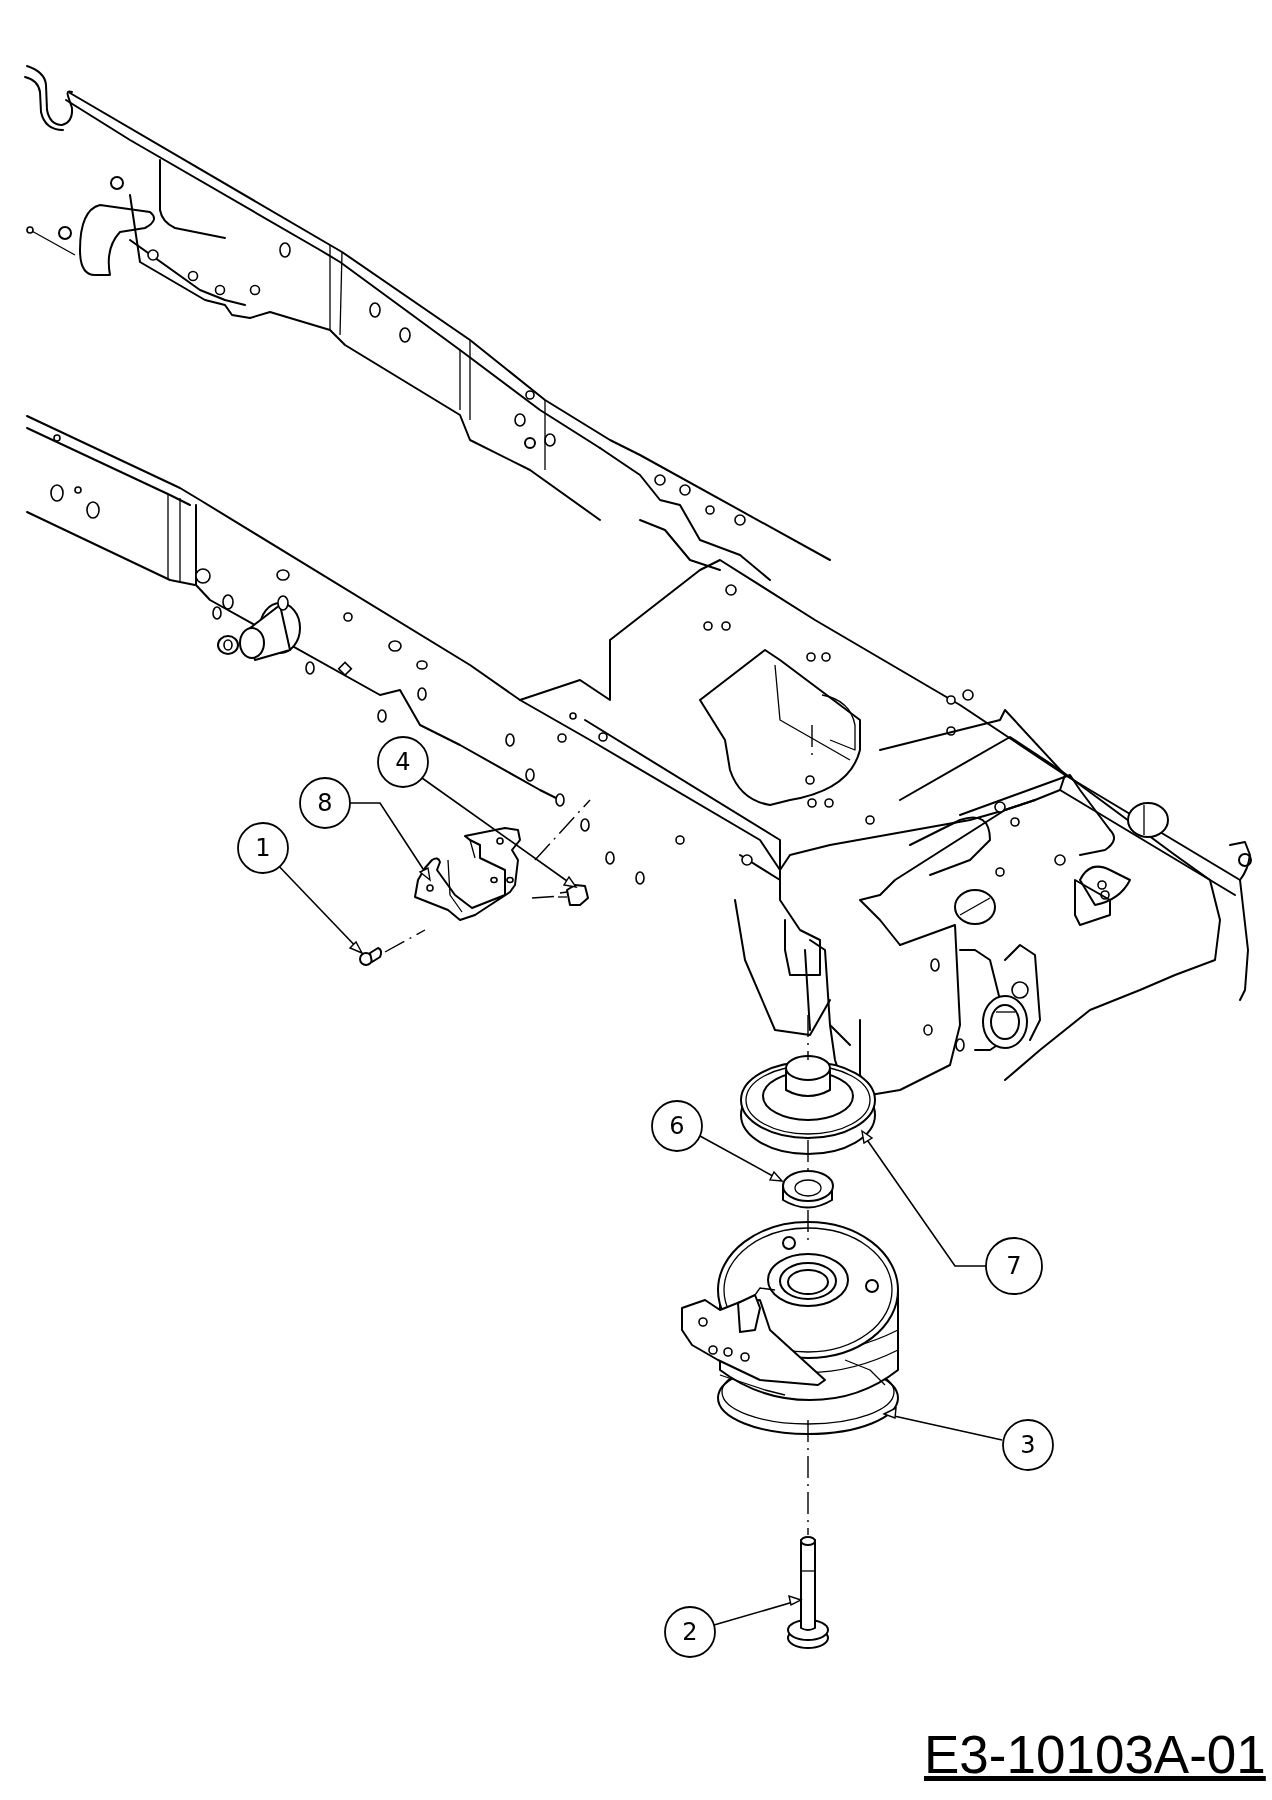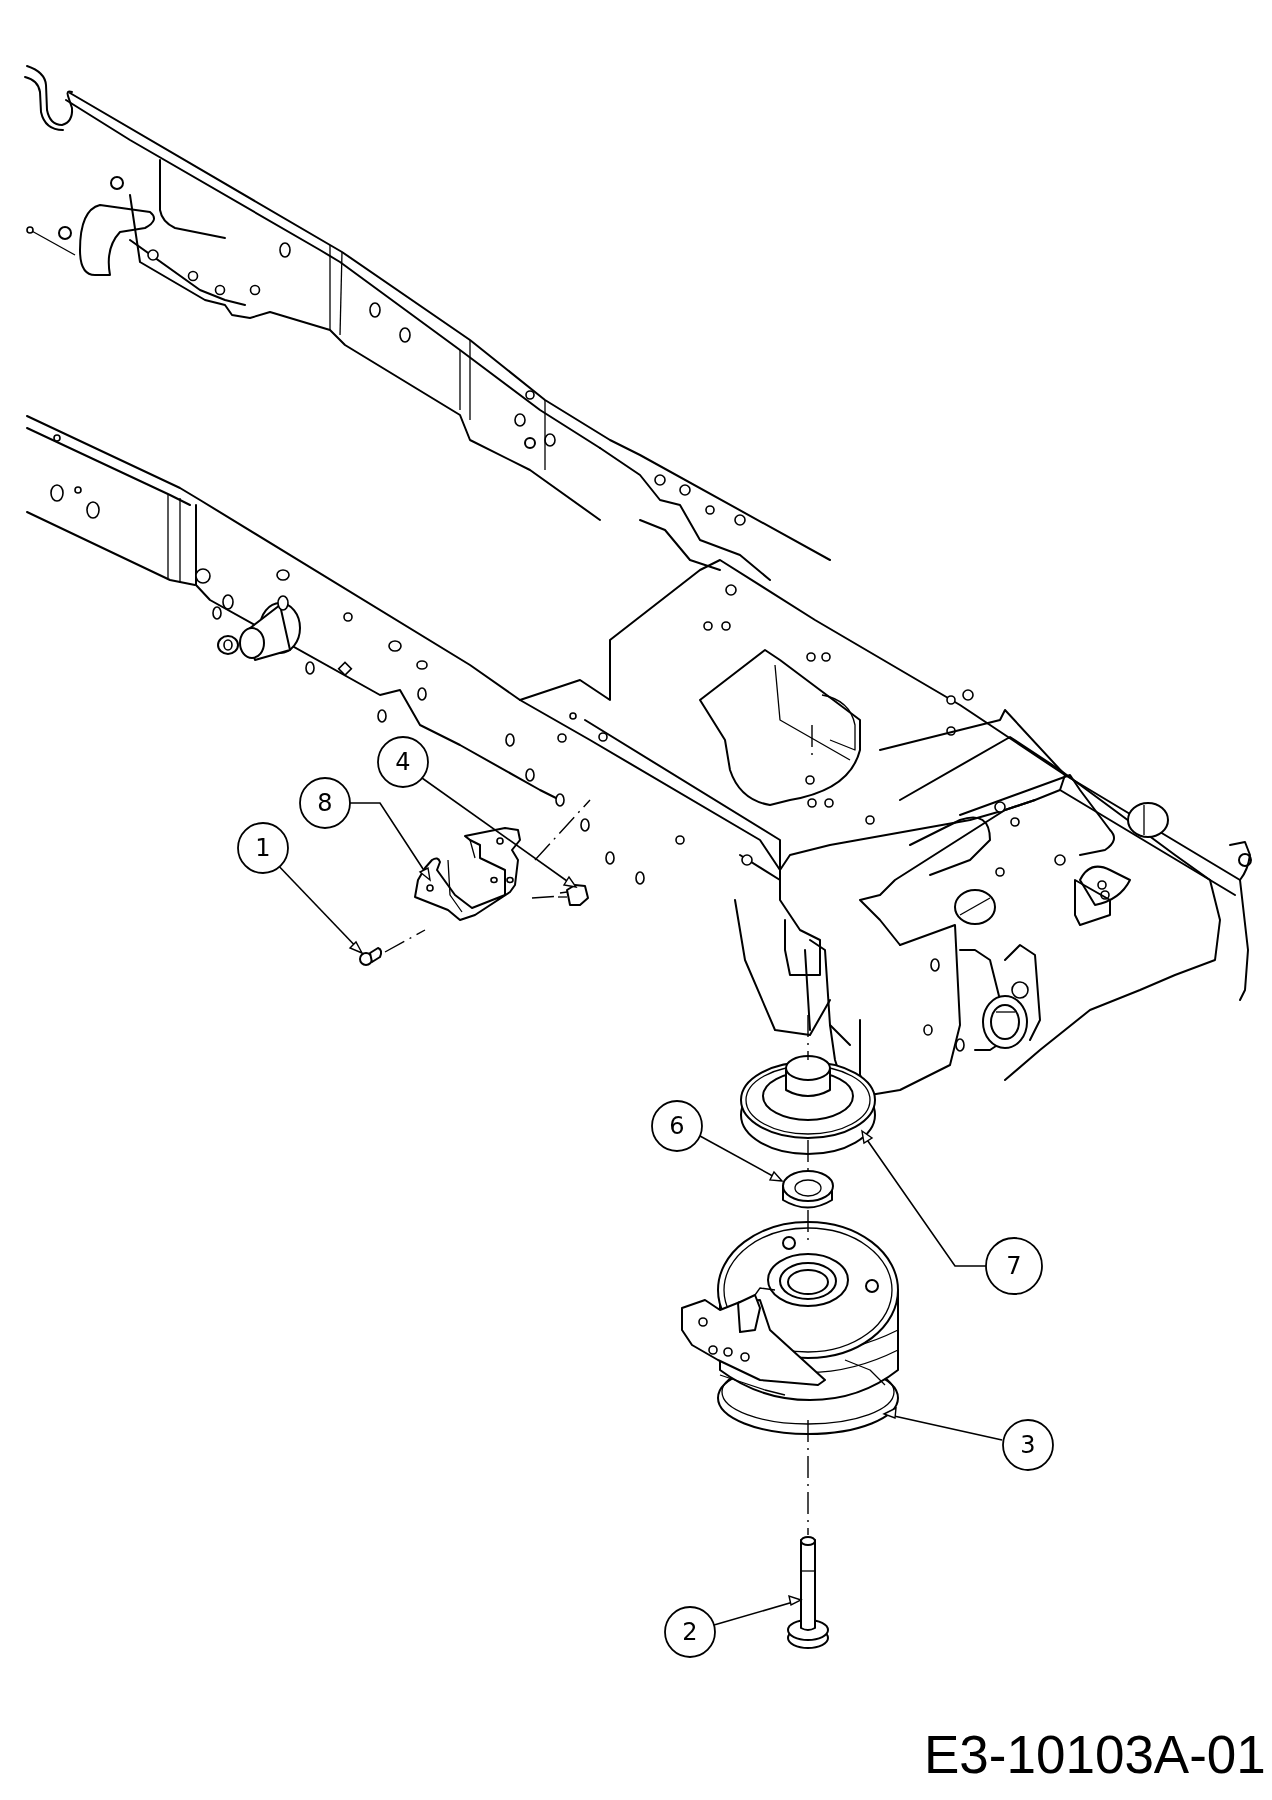--- a/index.html
+++ b/index.html
@@ -7,21 +7,21 @@
   #drawing { position: absolute; left: 0; top: 0; width: 1272px; height: 1800px; }
   .ln { fill: none; stroke: #000; stroke-width: 2; stroke-linejoin: round; stroke-linecap: round; }
   .thin { fill: none; stroke: #000; stroke-width: 1.3; stroke-linejoin: round; }
   .fillw { fill: #fff; stroke: #000; stroke-width: 2; stroke-linejoin: round; }
   .hole { fill: #fff; stroke: #000; stroke-width: 1.6; }
   .dash { fill: none; stroke: #000; stroke-width: 1.4; stroke-dasharray: 22 6 2 6; }
   .leader { fill: none; stroke: #000; stroke-width: 1.6; }
   .arrowhead { fill: #fff; stroke: #000; stroke-width: 1.4; }
   .callout-circle { fill: #fff; stroke: #000; stroke-width: 1.8; }
   .callout-text { font-family: "DejaVu Sans", sans-serif; font-size: 24px; fill: #000; text-anchor: middle; dominant-baseline: central; }
-  #drawing-id { position: absolute; left: 924px; top: 1728px; font-family: "Liberation Sans", sans-serif; font-size: 53px; color: #000; letter-spacing: 0px; line-height: 1; }
+  #drawing-id { position: absolute; left: 924px; top: 1728px; font-family: "Liberation Sans", sans-serif; font-size: 53px; color: #000; letter-spacing: 0px; line-height: 1; text-decoration: underline; }
   #watermark { position: absolute; left: 1112px; top: 1800px; font-family: Liberation Serif, serif; font-size: 32px; font-weight: bold; line-height: 1; white-space: nowrap; }
   #watermark .tld { font-size: 15px; font-weight: normal; color: #555; }
 </style>
 </head>
 <body>
 
 <svg id="drawing" viewBox="0 0 1272 1800" xmlns="http://www.w3.org/2000/svg">
 
   <g>
 

